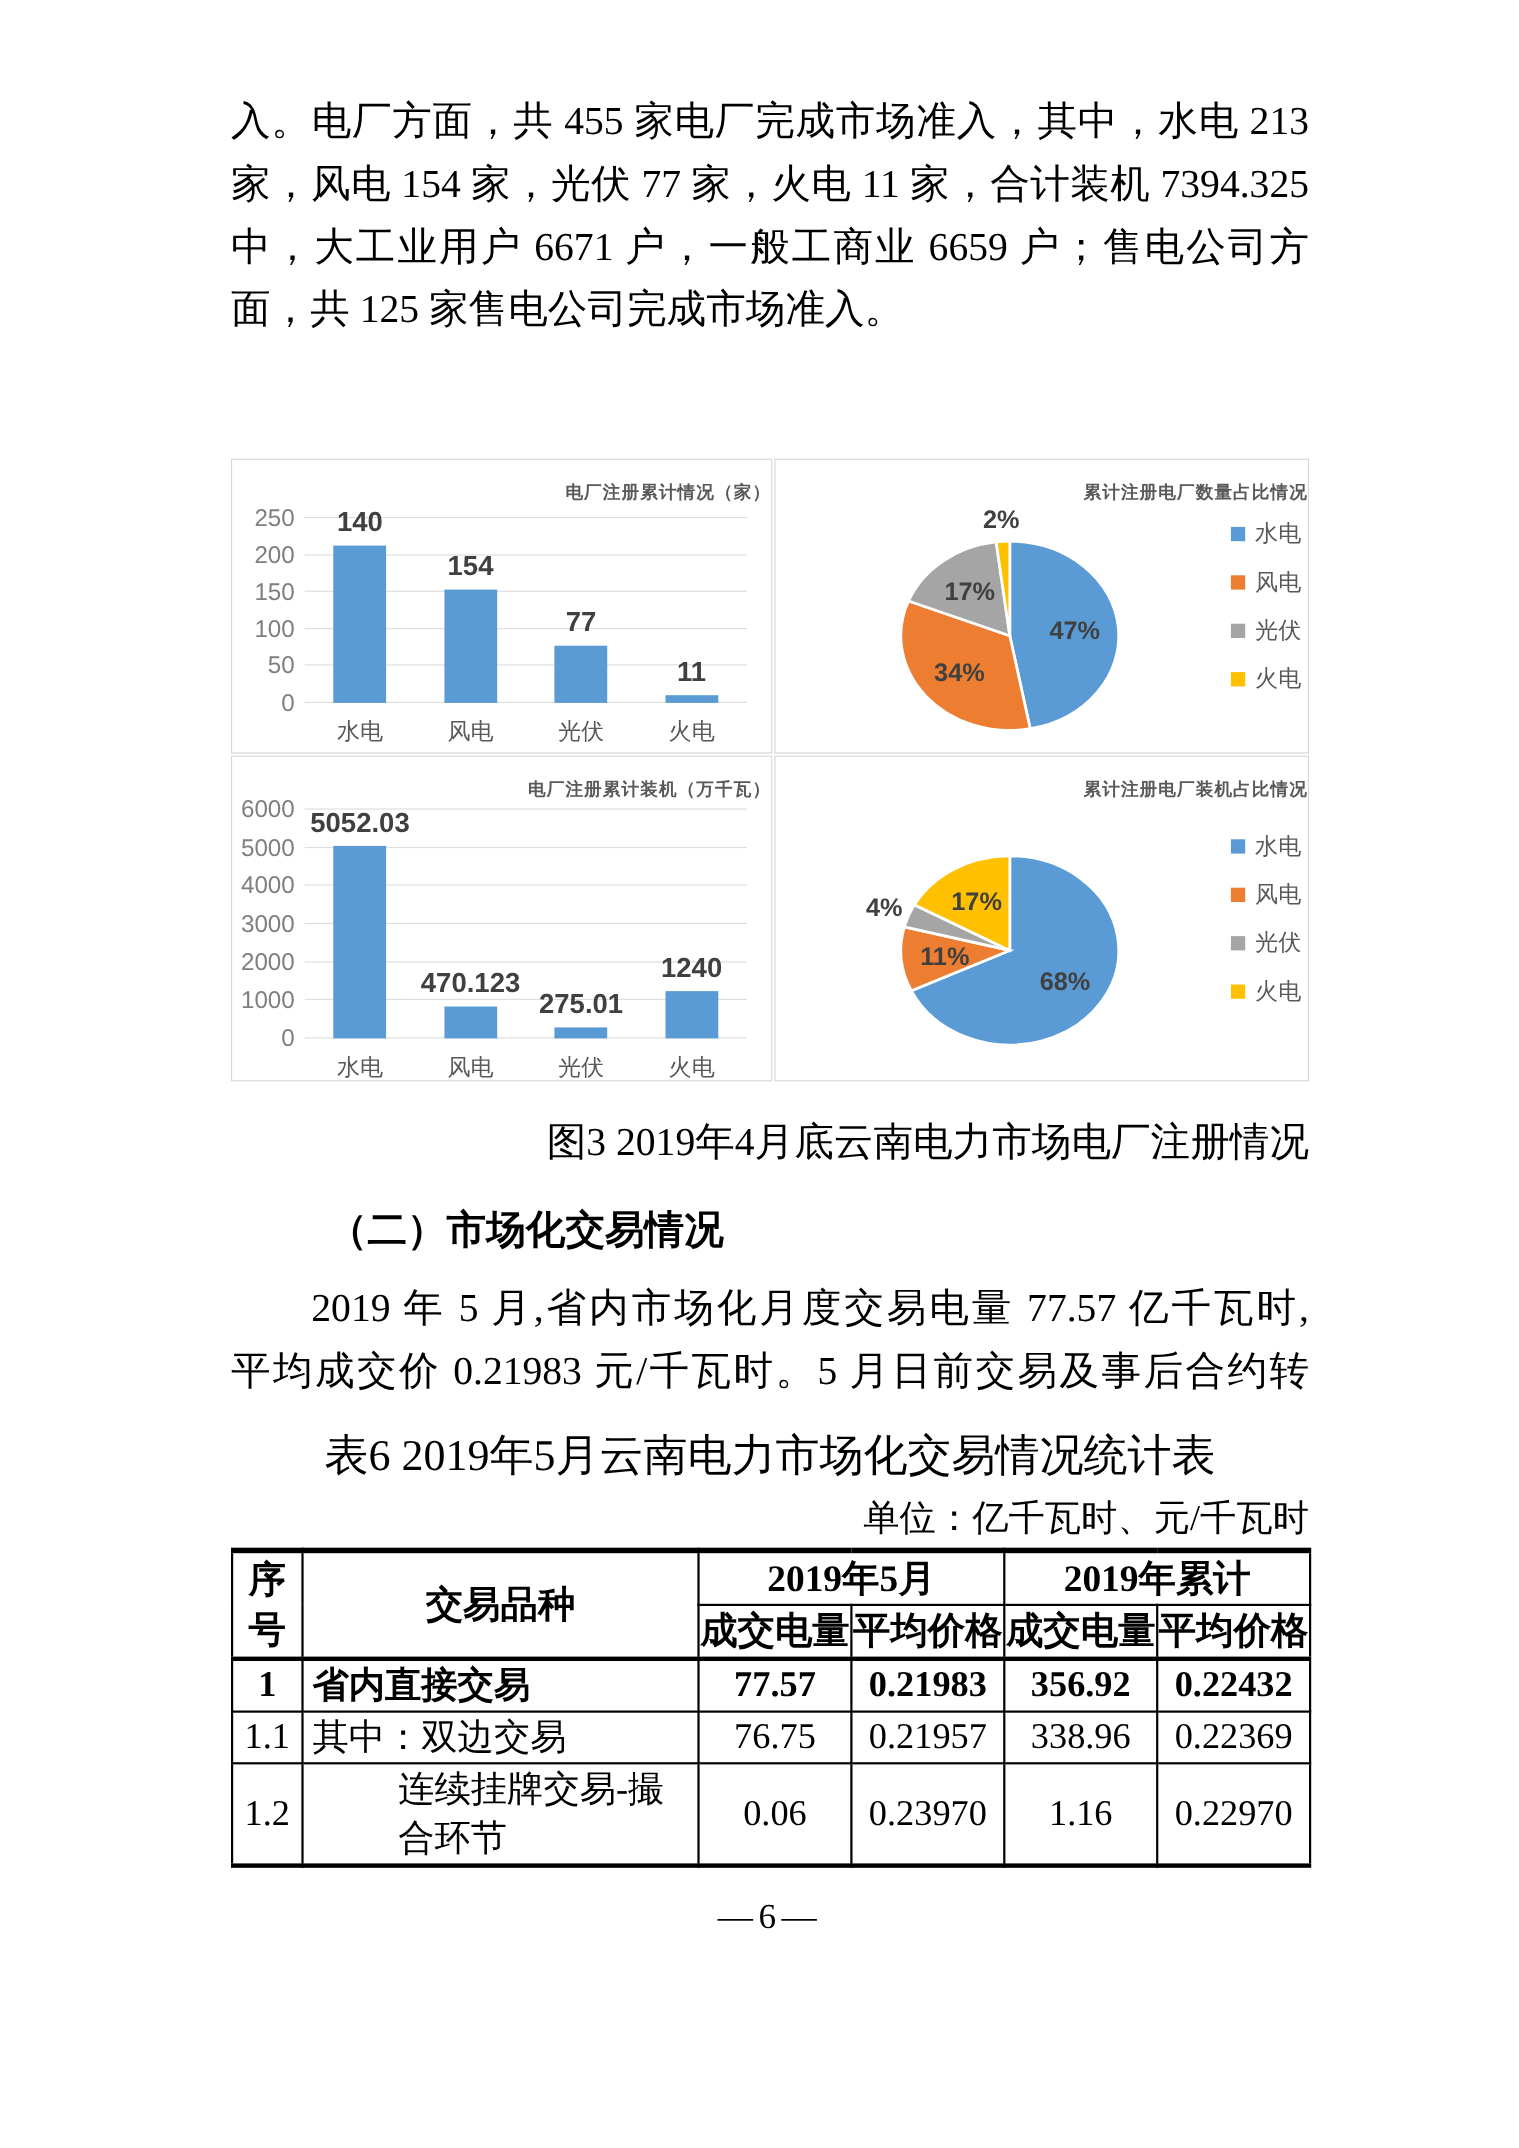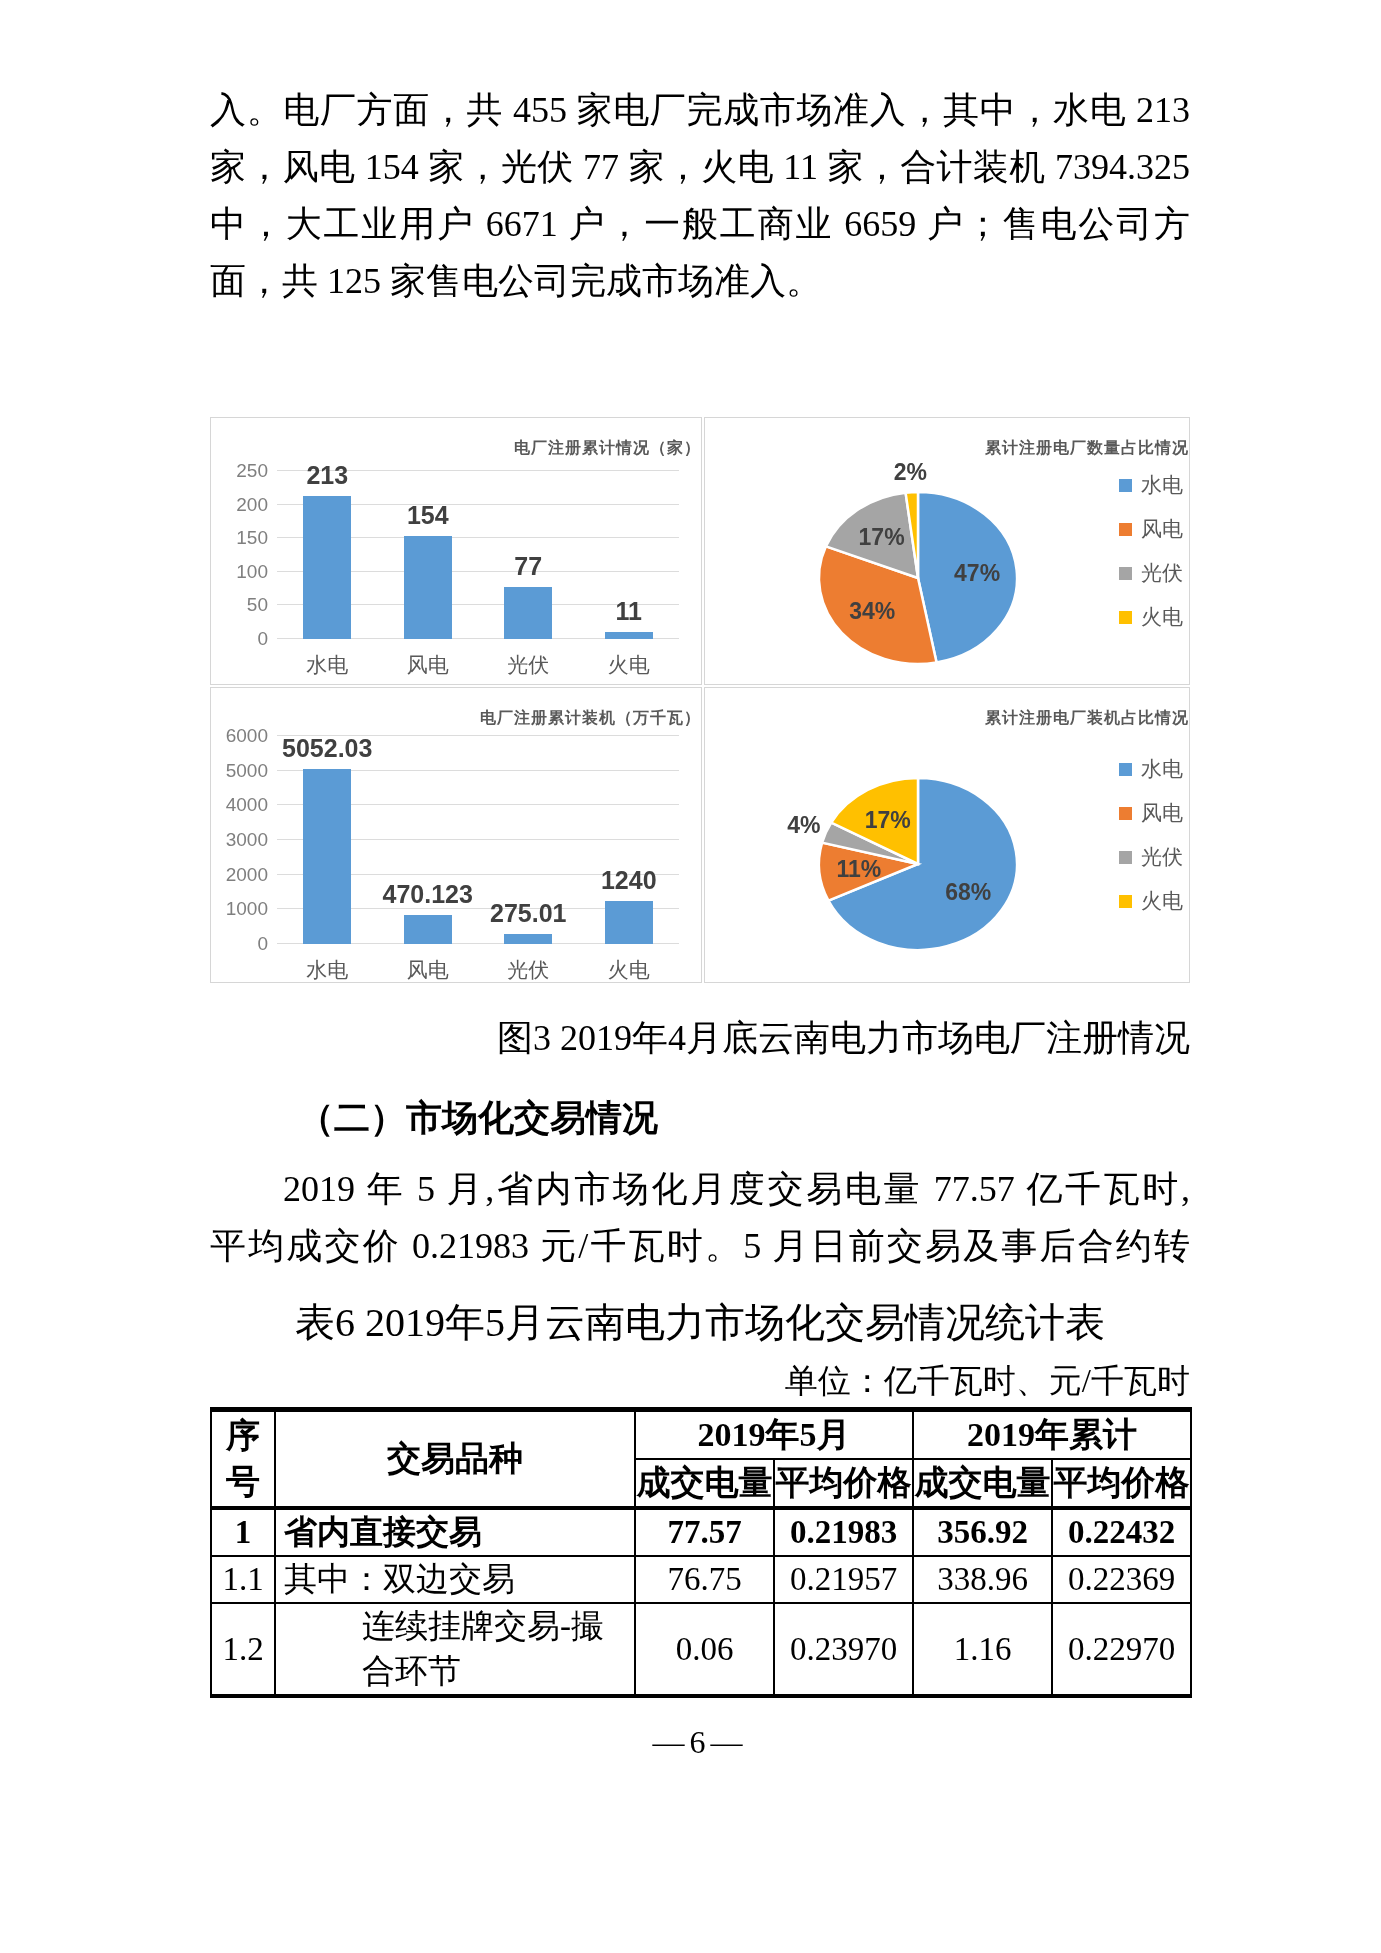--- a/index.html
+++ b/index.html
@@ -17,21 +17,21 @@
   .figure{margin-top:107px;width:980px;display:grid;grid-template-columns:492px 486px;
           grid-template-rows:268px 296px;gap:2px;}
   .chart-panel{position:relative;border:1px solid #d6d6d6;background:#fff;box-sizing:border-box;}
   .chart-title{position:absolute;top:20px;left:0;right:0;text-align:right;
                font-family:"Liberation Sans","DejaVu Sans",sans-serif;font-weight:bold;
                font-size:16px;color:#595959;letter-spacing:1px;}
   .plot{position:absolute;left:66px;right:22px;top:53px;bottom:45px;}
   .tall .plot{top:48px;bottom:38px;}
   .gridline{position:absolute;left:0;right:0;height:1px;background:#dcdcdc;}
   .ytick{position:absolute;right:calc(100% + 9px);transform:translateY(50%);
-         font-size:19px;color:#7f7f7f;font-family:"Liberation Sans","DejaVu Sans",sans-serif;}
+         font-size:22px;color:#7f7f7f;font-family:"Liberation Sans","DejaVu Sans",sans-serif;}
   .slot{position:absolute;top:0;bottom:0;}
   .bar{position:absolute;bottom:0;left:26%;width:48%;}
   .bar-label{position:absolute;left:-20%;right:-20%;text-align:center;
              font-family:"Liberation Sans","DejaVu Sans",sans-serif;font-weight:bold;
              font-size:25px;color:#404040;padding-bottom:6px;}
   .xlabel{position:absolute;top:100%;margin-top:12px;left:0;right:0;text-align:center;
           font-size:21px;color:#595959;font-family:"Liberation Sans","DejaVu Sans",sans-serif;}
   .pie-svg{position:absolute;left:58px;top:40px;}
   .tallpie .pie-svg{top:56px;}
   .pie-label{font-family:"Liberation Sans","DejaVu Sans",sans-serif;font-weight:bold;
@@ -84,21 +84,21 @@
             <div class="gridline" style="bottom: 40%;"></div>
             <div class="ytick" style="bottom: 40%;">100</div>
             <div class="gridline" style="bottom: 60%;"></div>
             <div class="ytick" style="bottom: 60%;">150</div>
             <div class="gridline" style="bottom: 80%;"></div>
             <div class="ytick" style="bottom: 80%;">200</div>
             <div class="gridline" style="bottom: 100%;"></div>
             <div class="ytick" style="bottom: 100%;">250</div>
             <div class="slot" style="left: 0%; width: 25%;">
               <div class="bar" style="height: 85.2%; background: rgb(91, 155, 213);"></div>
-              <div class="bar-label" style="bottom: 85.2%;">213</div>
+              <div class="bar-label" style="bottom: 85.2%;">140</div>
               <div class="xlabel">水电</div>
             </div>
             <div class="slot" style="left: 25%; width: 25%;">
               <div class="bar" style="height: 61.6%; background: rgb(91, 155, 213);"></div>
               <div class="bar-label" style="bottom: 61.6%;">154</div>
               <div class="xlabel">风电</div>
             </div>
             <div class="slot" style="left: 50%; width: 25%;">
               <div class="bar" style="height: 30.8%; background: rgb(91, 155, 213);"></div>
               <div class="bar-label" style="bottom: 30.8%;">77</div>

